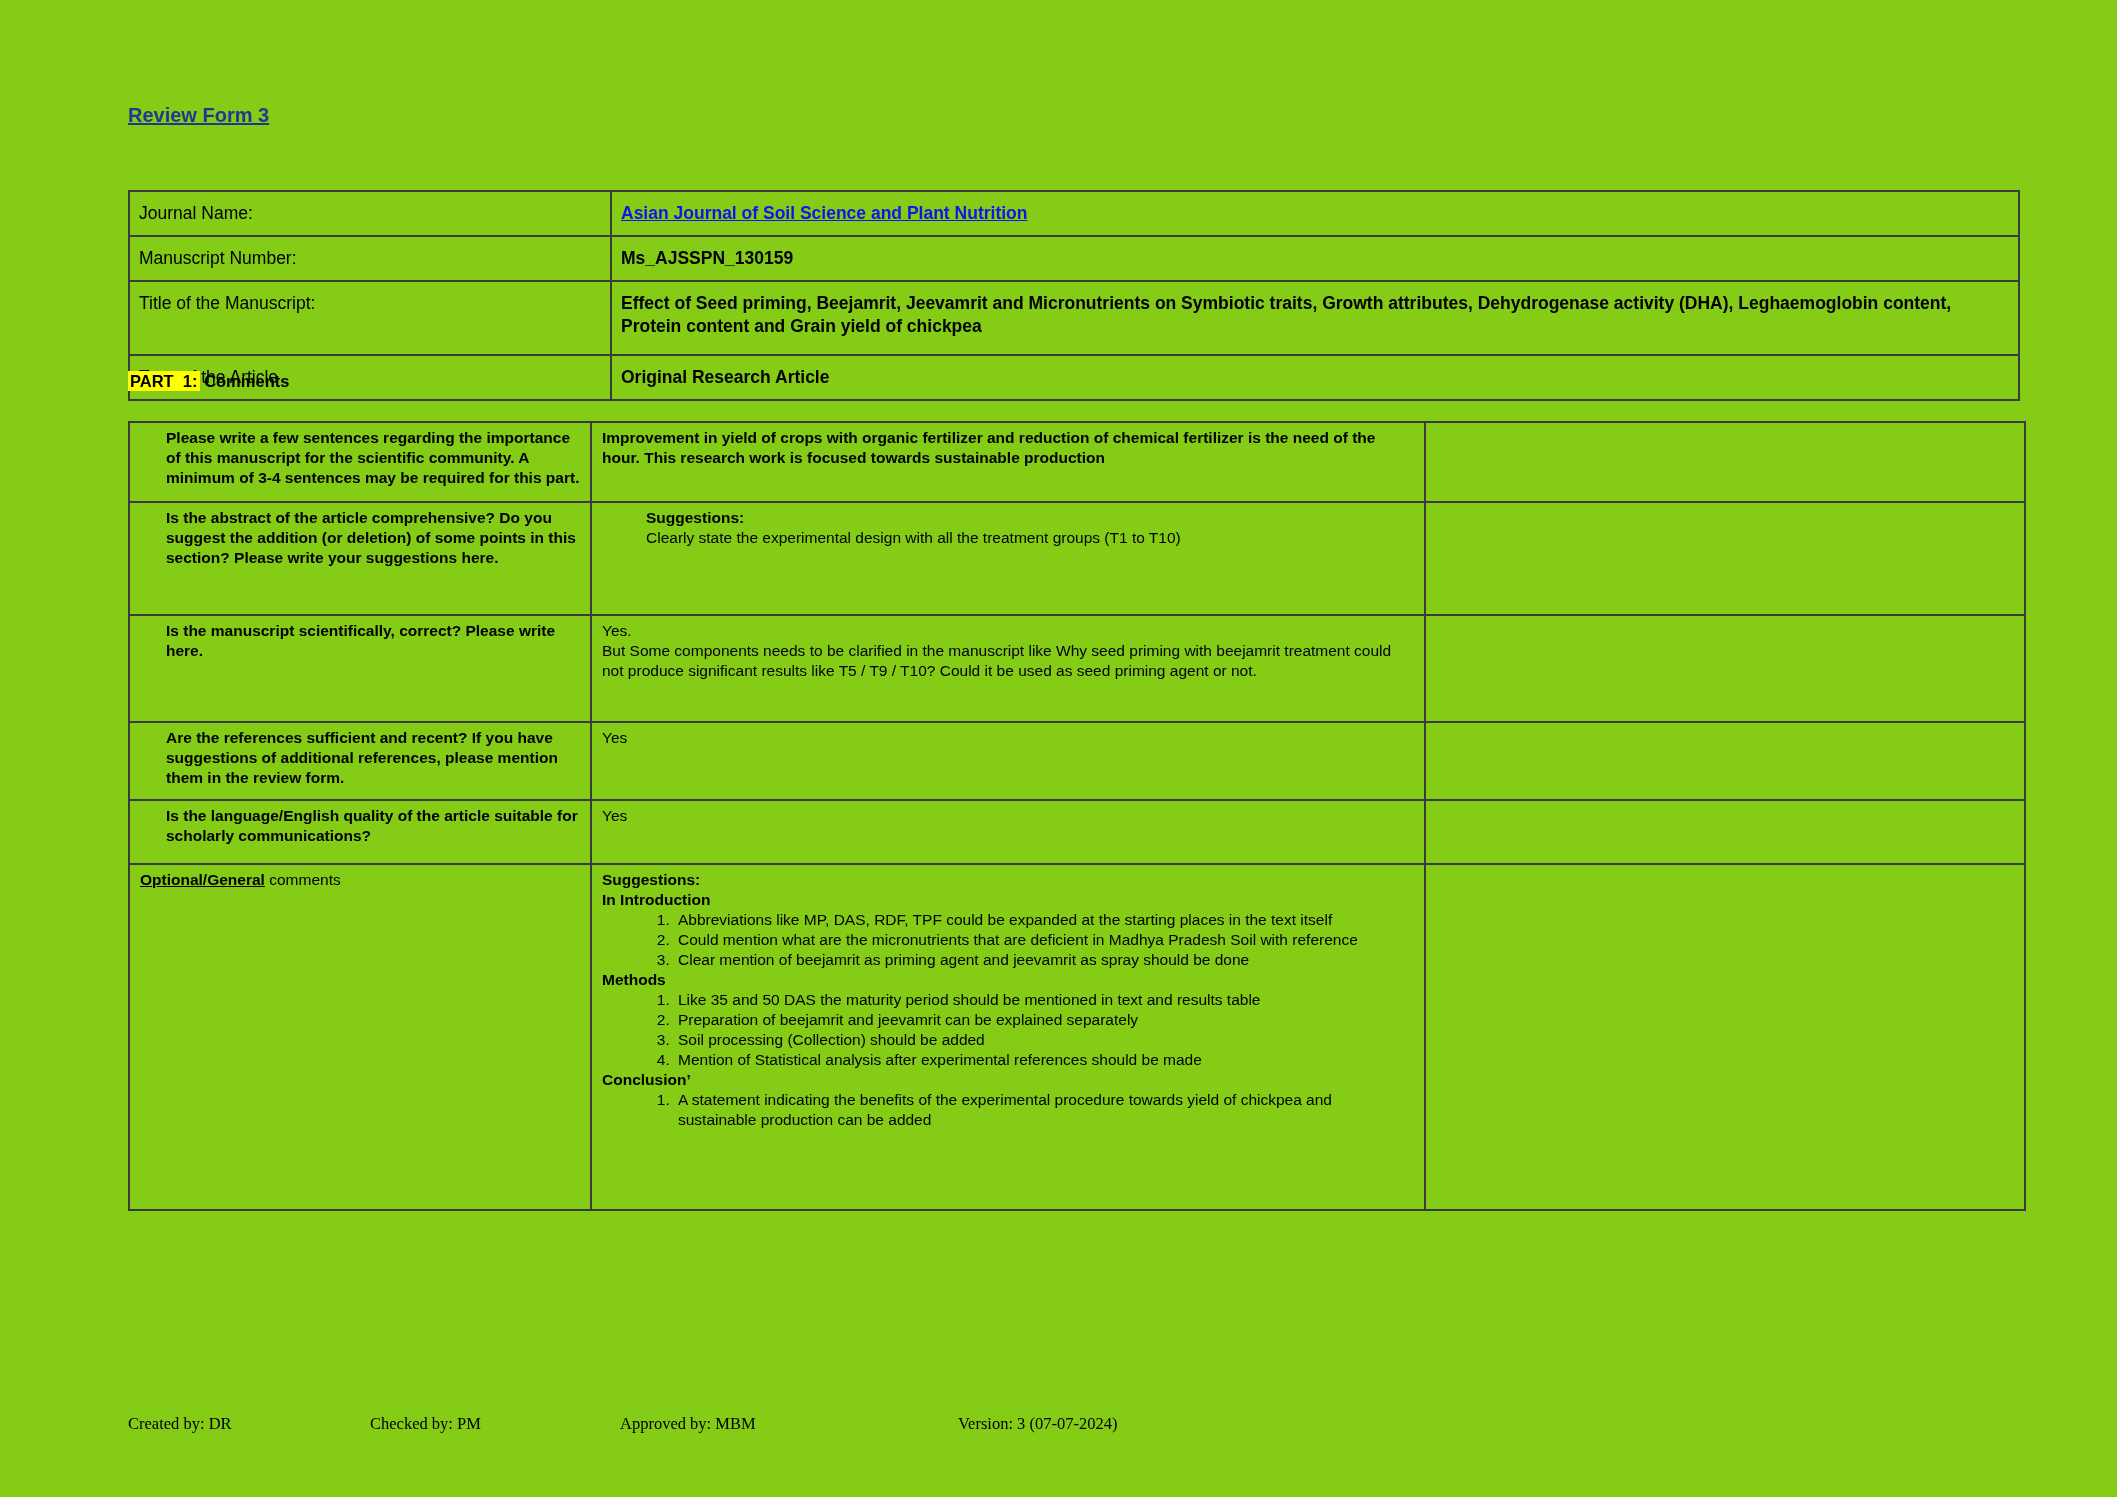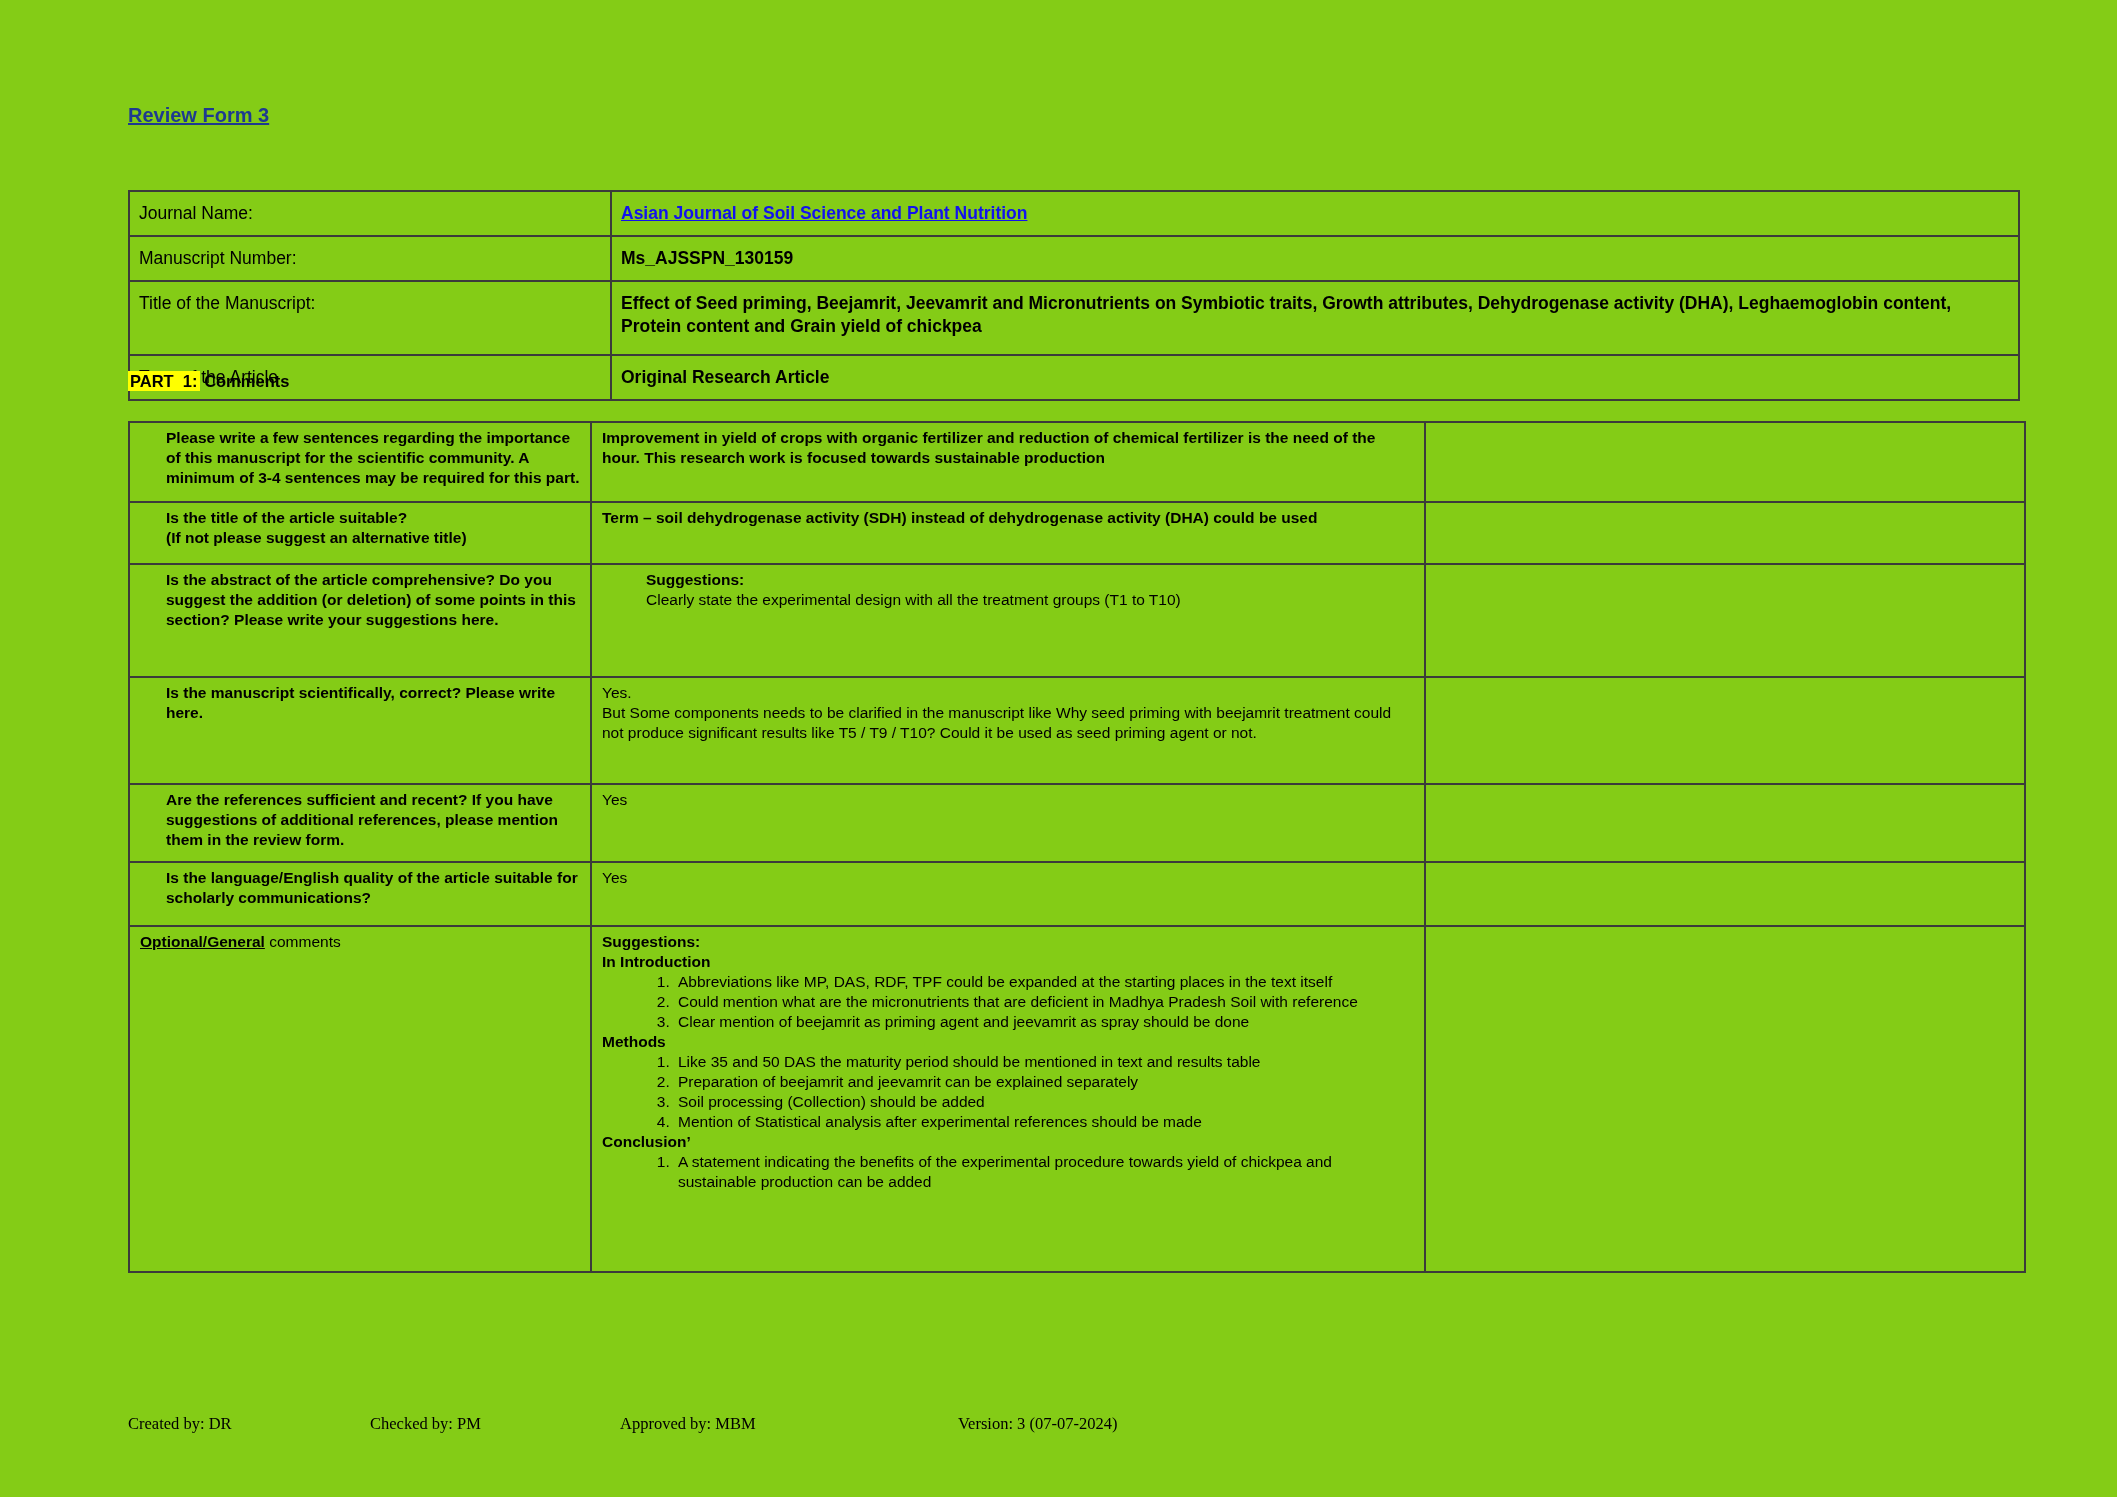--- a/index.html
+++ b/index.html
@@ -155,26 +155,20 @@
       </colgroup>
 
     <tbody>
 
     <tr class="tr1">
       <td class="q">Please write a few sentences regarding the importance of this manuscript for the scientific community. A minimum of 3-4 sentences may be required for this part.</td>
       <td class="b">Improvement in yield of crops with organic fertilizer and reduction of chemical fertilizer is the need of the hour. This research work is focused towards sustainable production</td>
       <td></td>
     </tr>
 
-    <tr class="tr2">
-      <td class="q pre">Is the title of the article suitable?
-(If not please suggest an alternative title)</td>
-      <td class="b">Term – soil dehydrogenase activity (SDH) instead of dehydrogenase activity (DHA) could be used</td>
-      <td></td>
-    </tr>
 
     <tr class="tr3">
       <td class="q">Is the abstract of the article comprehensive? Do you suggest the addition (or deletion) of some points in this section? Please write your suggestions here.</td>
       <td>
         <div class="indent">
           <div class="b">Suggestions:</div>
           <div>Clearly state the experimental design with all the treatment groups (T1 to T10)</div>
         </div>
       </td>
       <td></td>

